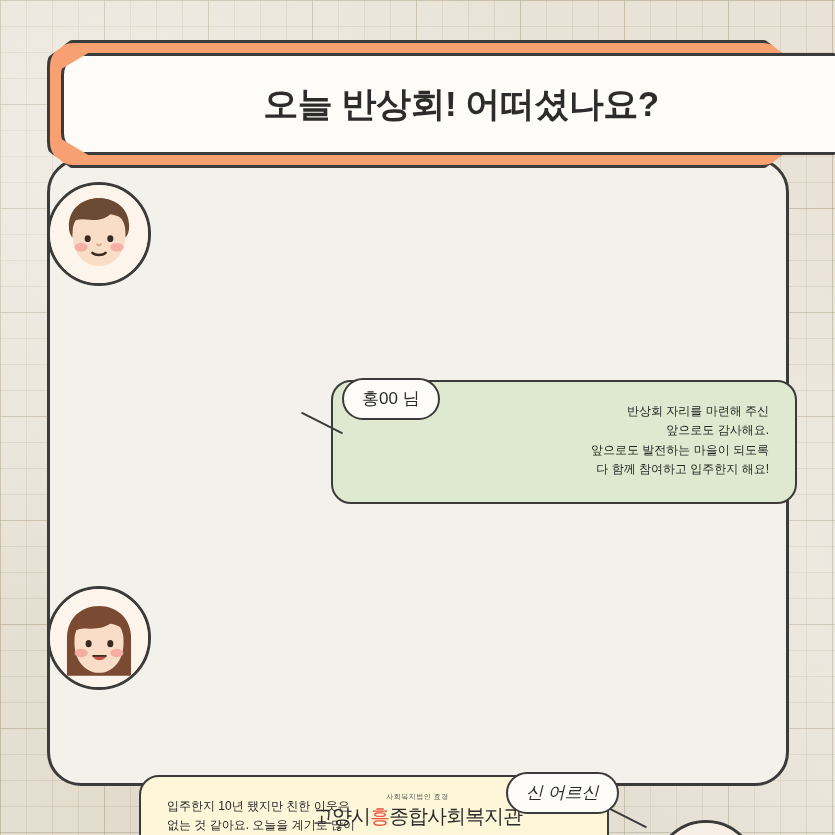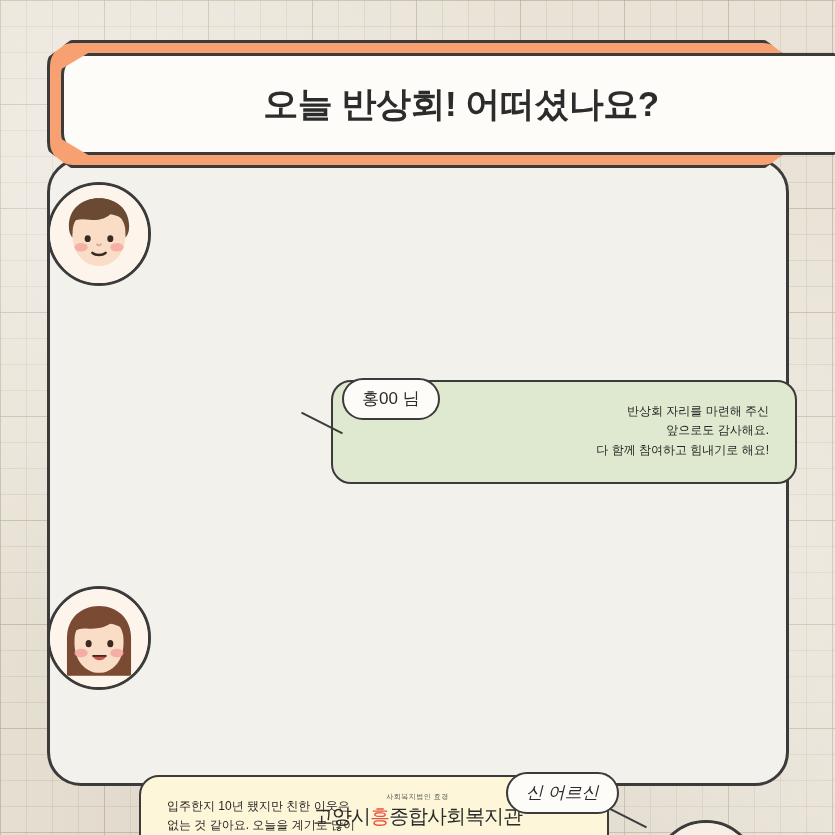--- a/index.html
+++ b/index.html
@@ -219,21 +219,22 @@
       <ellipse cx="64" cy="57" rx="3.2" ry="3.6" fill="#3b2a20"></ellipse>
       <path d="M45 72c3 3 11 3 14 0" stroke="#3b2a20" stroke-width="2.6" fill="none" stroke-linecap="round"></path>
       <path d="M50 63c1 1.5 3 1.5 4 0" stroke="#d8a98e" stroke-width="2" fill="none" stroke-linecap="round"></path>
     </svg>
   </div>
   <div class="nametag" style="left:295px; top:196px;text-align:right;">홍00 님</div>
   <div class="tag-pointer" style="left:252px; top:240px; transform:rotate(27deg);"></div>
   <div class="bubble green right-align b1">
     <div class="line">반상회 자리를 마련해 주신</div>
     <div class="line">앞으로도 감사해요.</div>
-    <div class="line">다 함께 참여하고 힘내기로 해요!</div>
+    <div class="line">앞으로도 발전하는 마을이 되도록</div>
+    <div class="line">다 함께 참여하고 입주한지 해요!</div>
   </div>
 </div>
 
 <div class="row row-2">
   <div class="bubble cream left-align b2">
     <div class="line">입주한지 10년 됐지만 친한 이웃은</div>
     <div class="line">없는 것 같아요. 오늘을 계기로 많이</div>
 
   </div>
   <div class="nametag" style="left:459px; top:394px;font-style:italic;">신 어르신</div>

